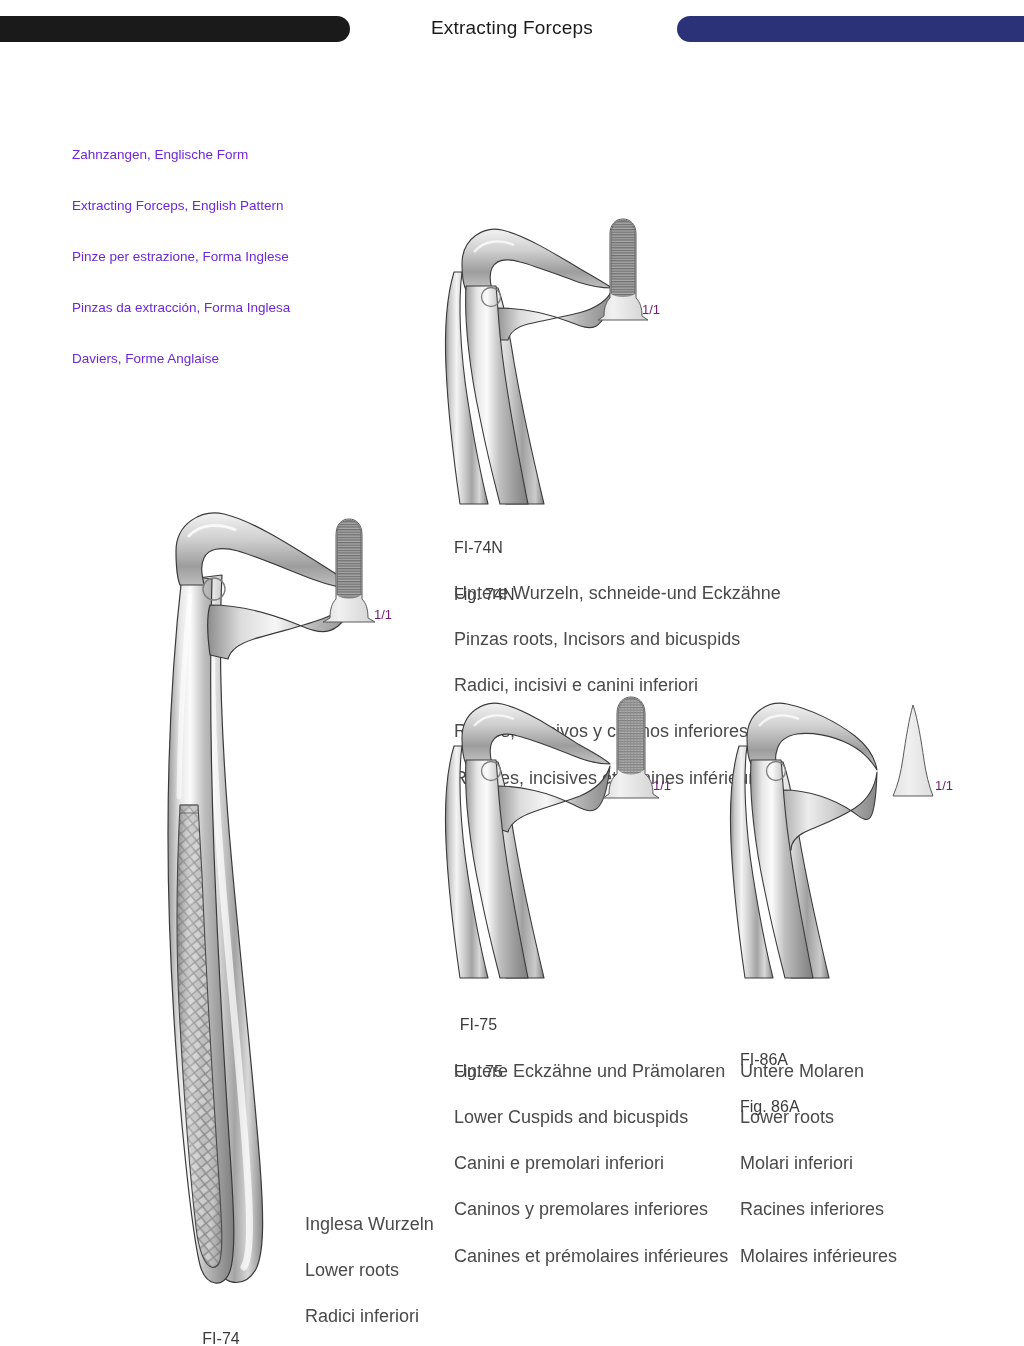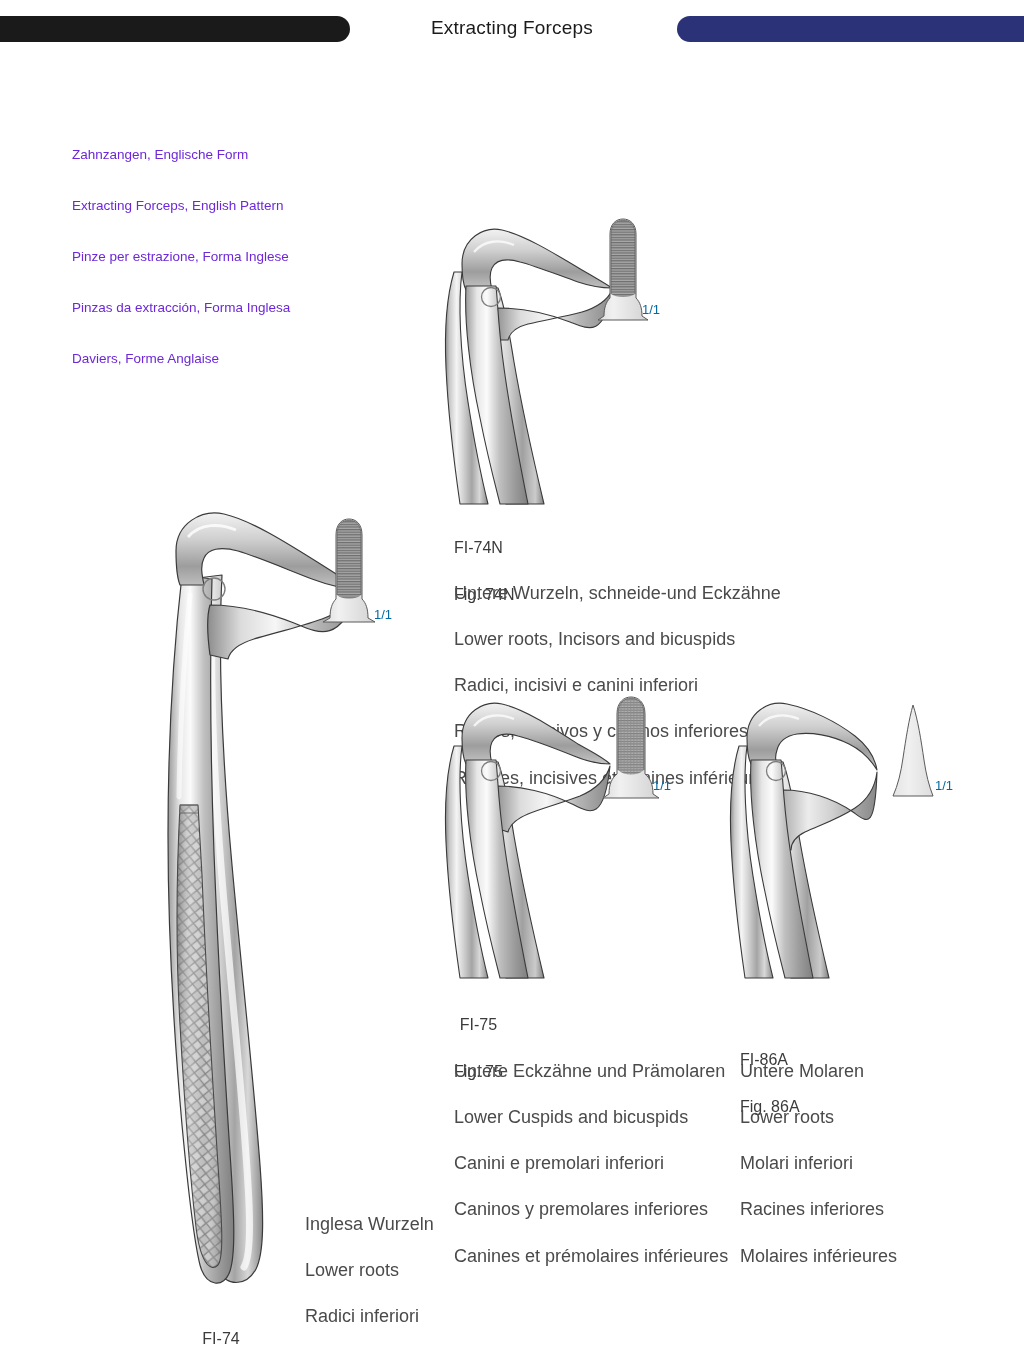--- a/index.html
+++ b/index.html
@@ -64,21 +64,21 @@
     line-height: 15.5px;
     color: #3b3b3b;
   }
   .desc {
     font-size: 18px;
     line-height: 15.4px;
     color: #4a4a4a;
   }
   .ratio {
     font-size: 13px;
-    color: #0369a1;
+    color: #701a75;
   }
   .center-code { text-align: center; }
 
   svg { display: block; overflow: visible; }
   .fig { position: absolute; }
 </style>
 </head>
 <body>
 
 <div id="page">
@@ -222,21 +222,21 @@
     </svg>
   </div>
   <div class="txt ratio" style="left:642px; top:302px;">1/1</div>
 
   <div class="txt code" style="left:454px; top:509px;">
     <div>FI-74N</div>
     <div>Fig. 74N</div>
   </div>
   <div class="txt desc" style="left:454px; top:555px;">
     <div>Untere Wurzeln, schneide-und Eckzähne</div>
-    <div>Lower roots, Incisors and bicuspids</div>
+    <div>Pinzas roots, Incisors and bicuspids</div>
     <div>Radici, incisivi e canini inferiori</div>
     <div>Raíces, incisivos y caninos inferiores</div>
     <div>Racines, incisives et canines inférieures</div>
   </div>
 
   <div class="fig" style="left:440px; top:686px;">
     <svg width="200" height="292" viewBox="0 0 200 292">
       <g stroke="#3a3a3a" stroke-width="1.1" stroke-linejoin="round">
         <path d="M32 72 C30 120 40 190 52 250 C58 278 62 288 66 292
                  L104 292 C94 250 82 196 74 150 C68 112 64 92 58 76 Z" fill="url(#shankGrad)"></path>

